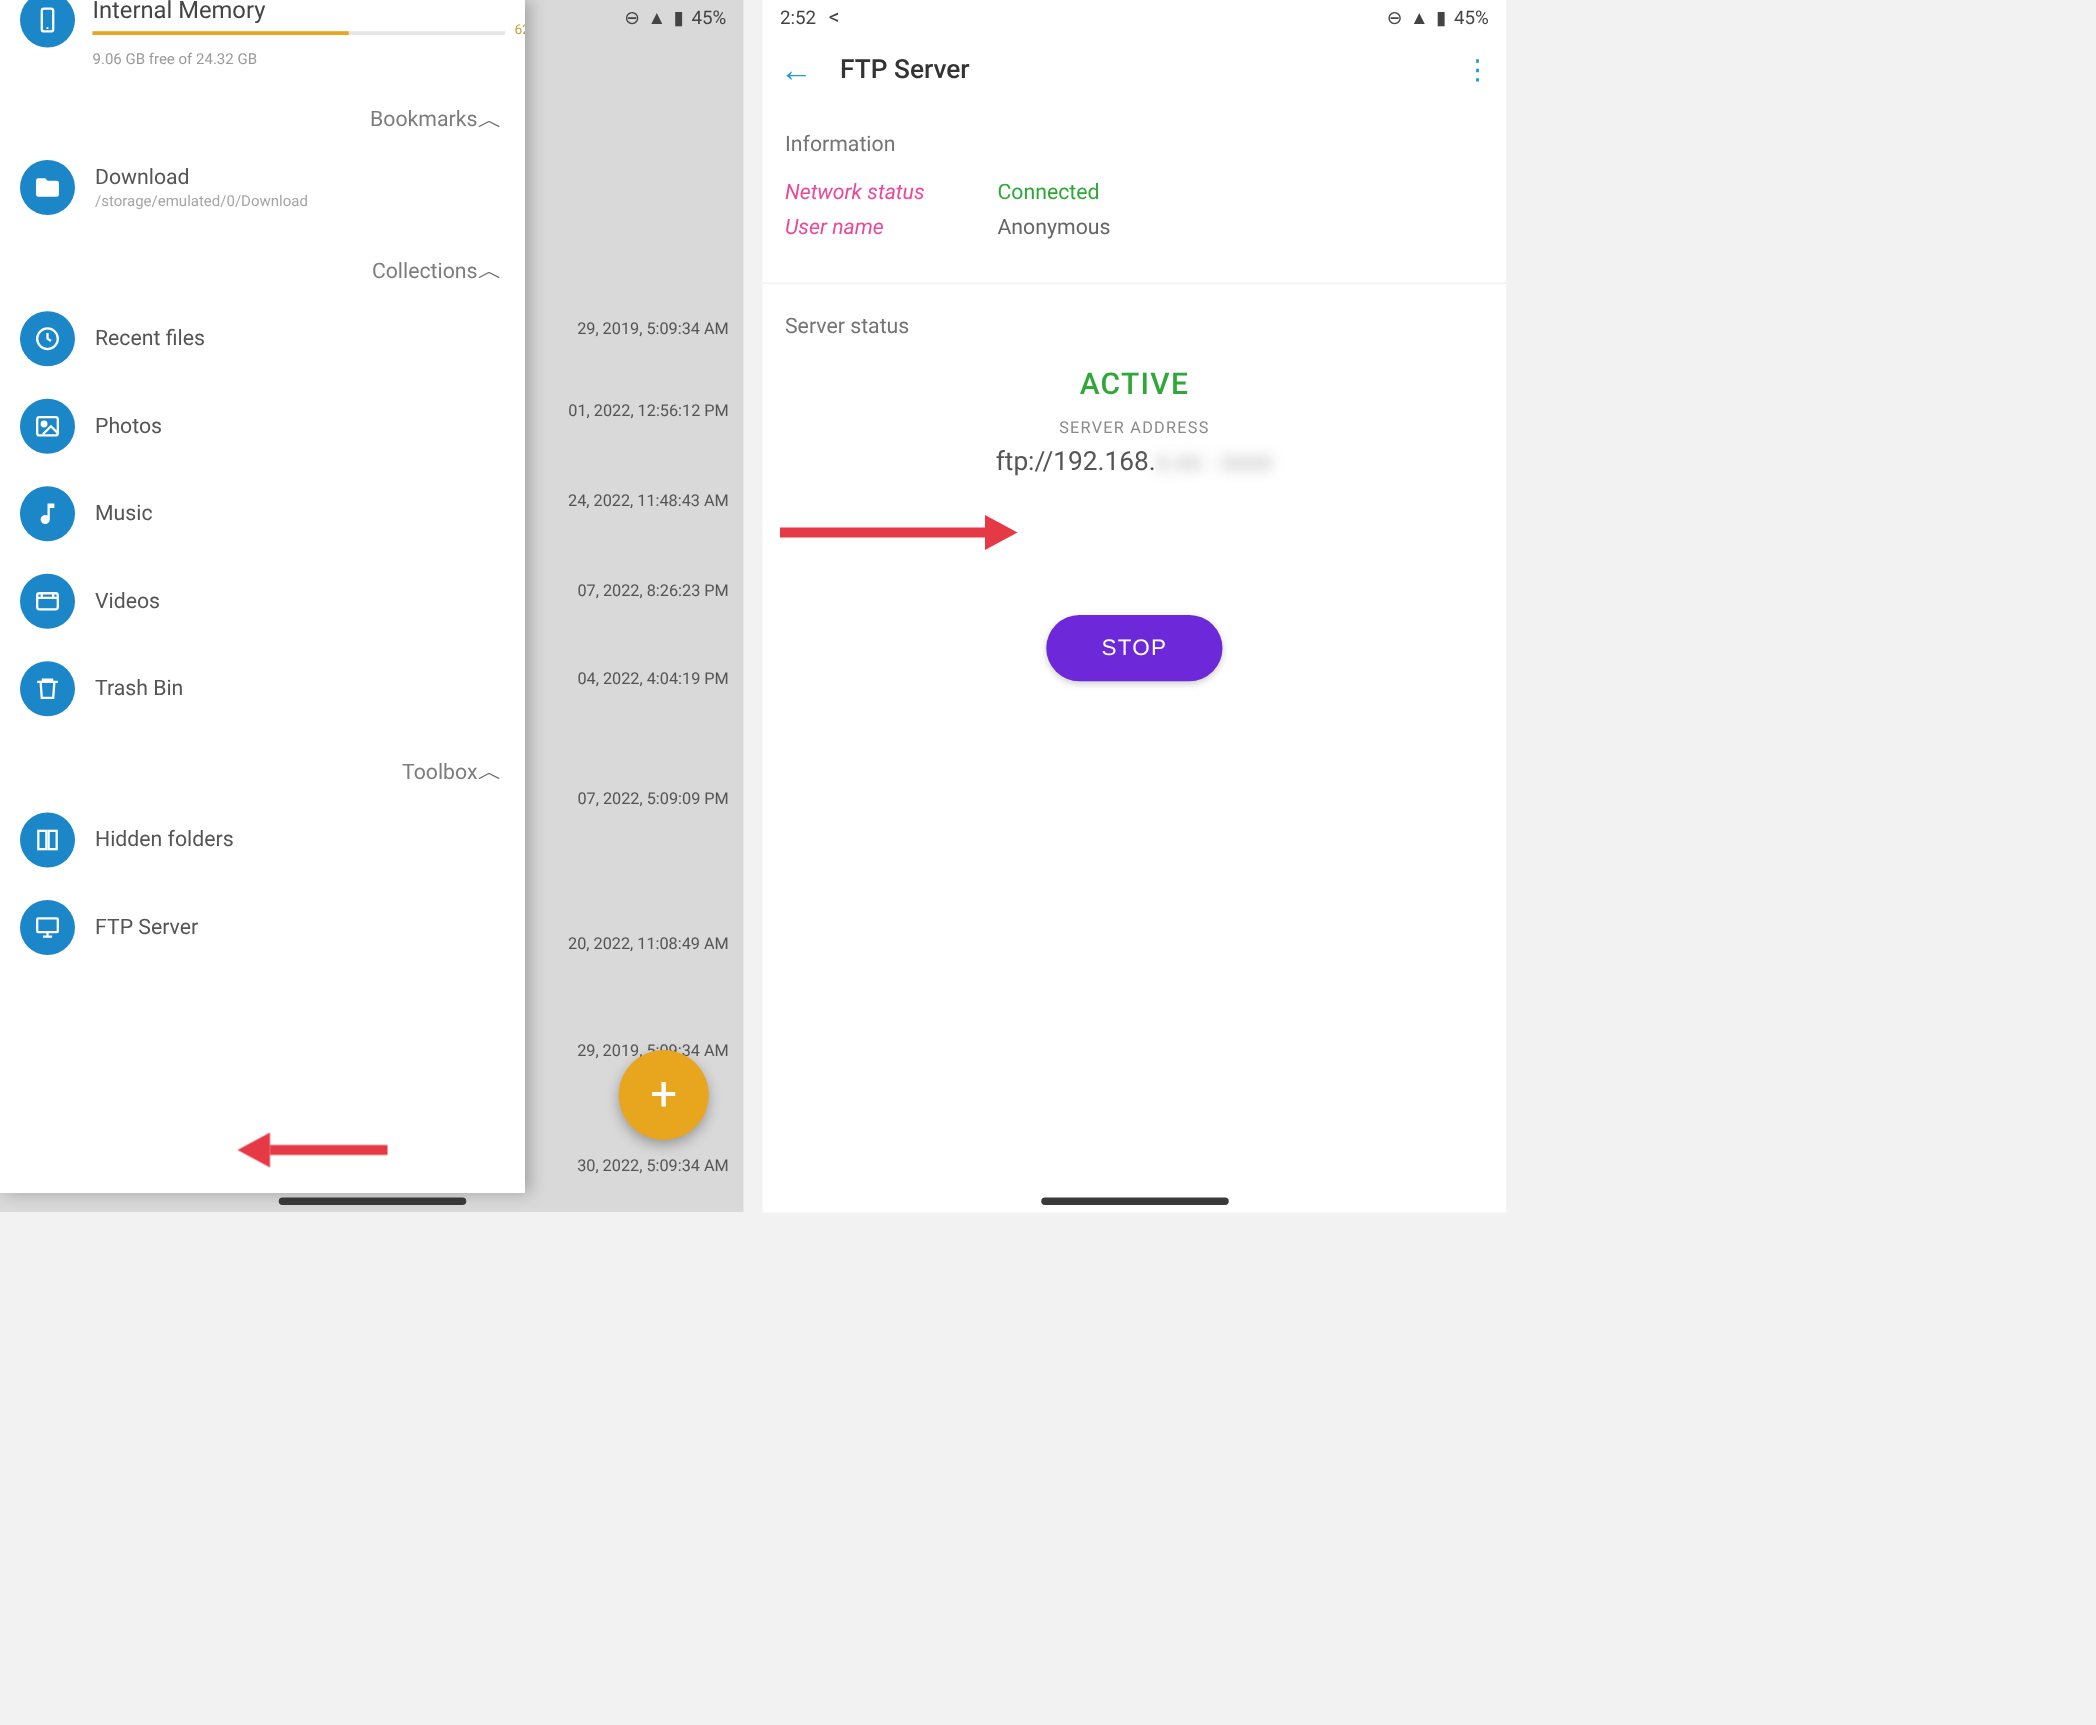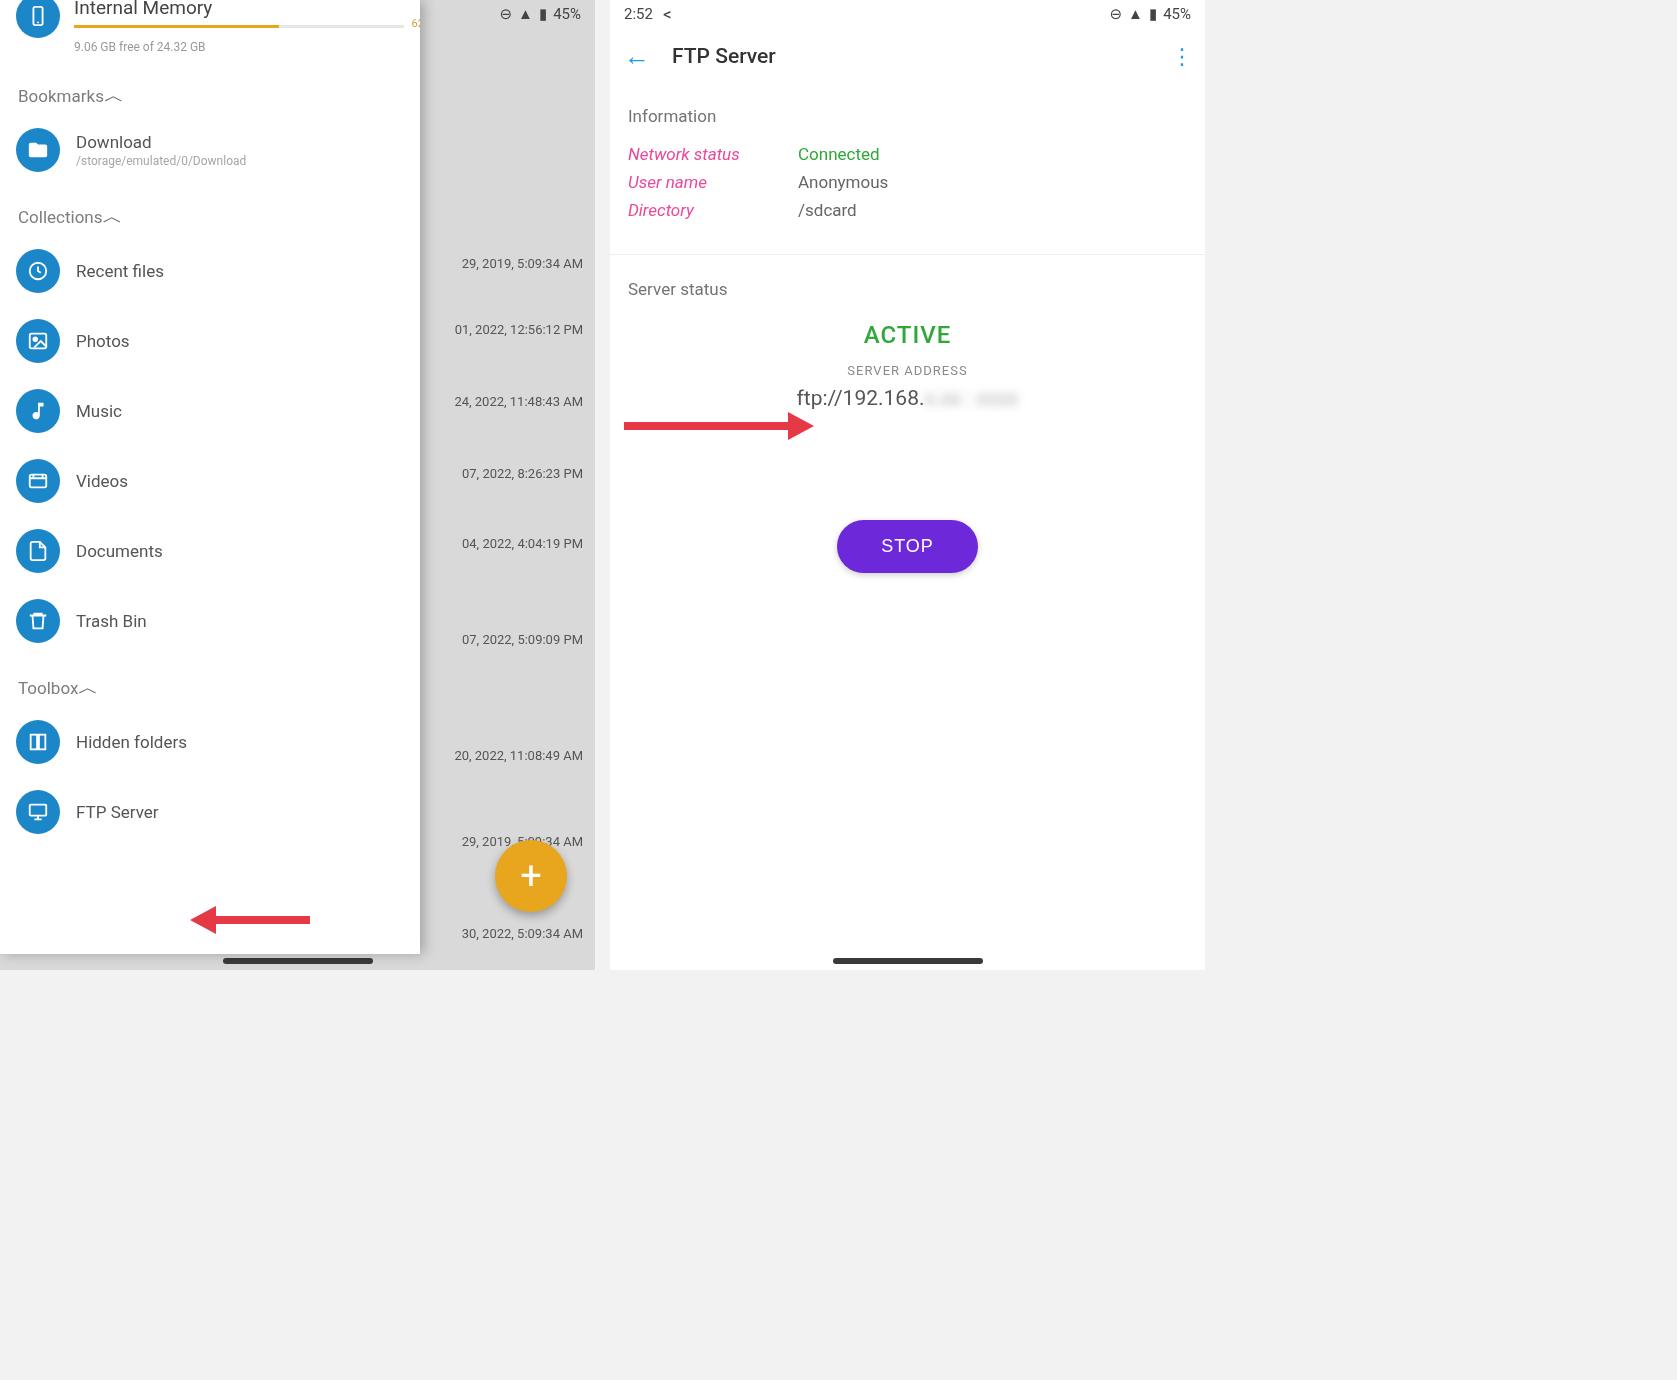--- a/index.html
+++ b/index.html
@@ -72,21 +72,21 @@
     font-size:20px;
   }
   .mem-info { flex:1; padding-top:2px; }
   .mem-title { font-size:19px; color:#444; }
   .mem-sub   { font-size:12px; color:#9a9a9a; margin-top:12px; }
   .bar-wrap { position:relative; height:3px; background:#e6e6e6; margin-top:6px; }
   .bar-fill { position:absolute; left:0; top:0; bottom:0; width:62%; background:#e7a61d; }
   .bar-pct  { position:absolute; right:-28px; top:-8px; font-size:11px; color:#c9a33c; }
 
   .section-head {
-    display:flex; align-items:center; justify-content:flex-start;
+    display:flex; align-items:center; justify-content:flex-end;
     padding:18px 18px 6px 18px;
     color:#7d7d7d; font-size:17px;
   }
   .chev-up { font-size:20px; color:#6b6b6b; }
 
   .drawer-item {
     display:flex; align-items:center; gap:16px;
     padding:13px 16px;
   }
   .di-texts { flex:1; }
@@ -272,31 +272,20 @@
         <svg class="ic" viewBox="0 0 24 24" fill="none" stroke="#fff" stroke-width="2">
             <rect x="3" y="5" width="18" height="14" rx="2"></rect>
             <path d="M3 9h18M7 5v4M17 5v4"></path>
           </svg>
       </div>
       <div class="di-texts">
           <div class="di-title">Videos</div>
         </div>
     </div>
 
-    <div class="drawer-item">
-      <div class="round-icon">
-        <svg class="ic" viewBox="0 0 24 24" fill="none" stroke="#fff" stroke-width="2">
-            <path d="M14 2H6a2 2 0 0 0-2 2v16a2 2 0 0 0 2 2h12a2 2 0 0 0 2-2V8z"></path>
-            <path d="M14 2v6h6"></path>
-          </svg>
-      </div>
-      <div class="di-texts">
-          <div class="di-title">Documents</div>
-        </div>
-    </div>
 
 
     <div class="drawer-item">
       <div class="round-icon">
         <svg class="ic" viewBox="0 0 24 24" fill="none" stroke="#fff" stroke-width="2">
             <path d="M3 6h18M8 6V4h8v2M6 6l1 14h10l1-14"></path>
           </svg>
       </div>
       <div class="di-texts">
           <div class="di-title">Trash Bin</div>
@@ -364,24 +353,20 @@
   <div class="info-block">
     <div class="info-heading">Information</div>
     <div class="info-row">
       <div class="info-key">Network status</div>
       <div class="info-val green">Connected</div>
     </div>
     <div class="info-row">
       <div class="info-key">User name</div>
       <div class="info-val">Anonymous</div>
     </div>
-    <div class="info-row">
-      <div class="info-key">Directory</div>
-      <div class="info-val">/sdcard</div>
-    </div>
   </div>
 
   <div class="sep"></div>
 
   <div class="server-heading">Server status</div>
 
   <div class="active-txt">ACTIVE</div>
   <div class="srv-addr-label">SERVER ADDRESS</div>
   <div class="srv-addr">
     <span>ftp://192.168.</span><span class="blur-tail">x.xx : xxxx</span>

